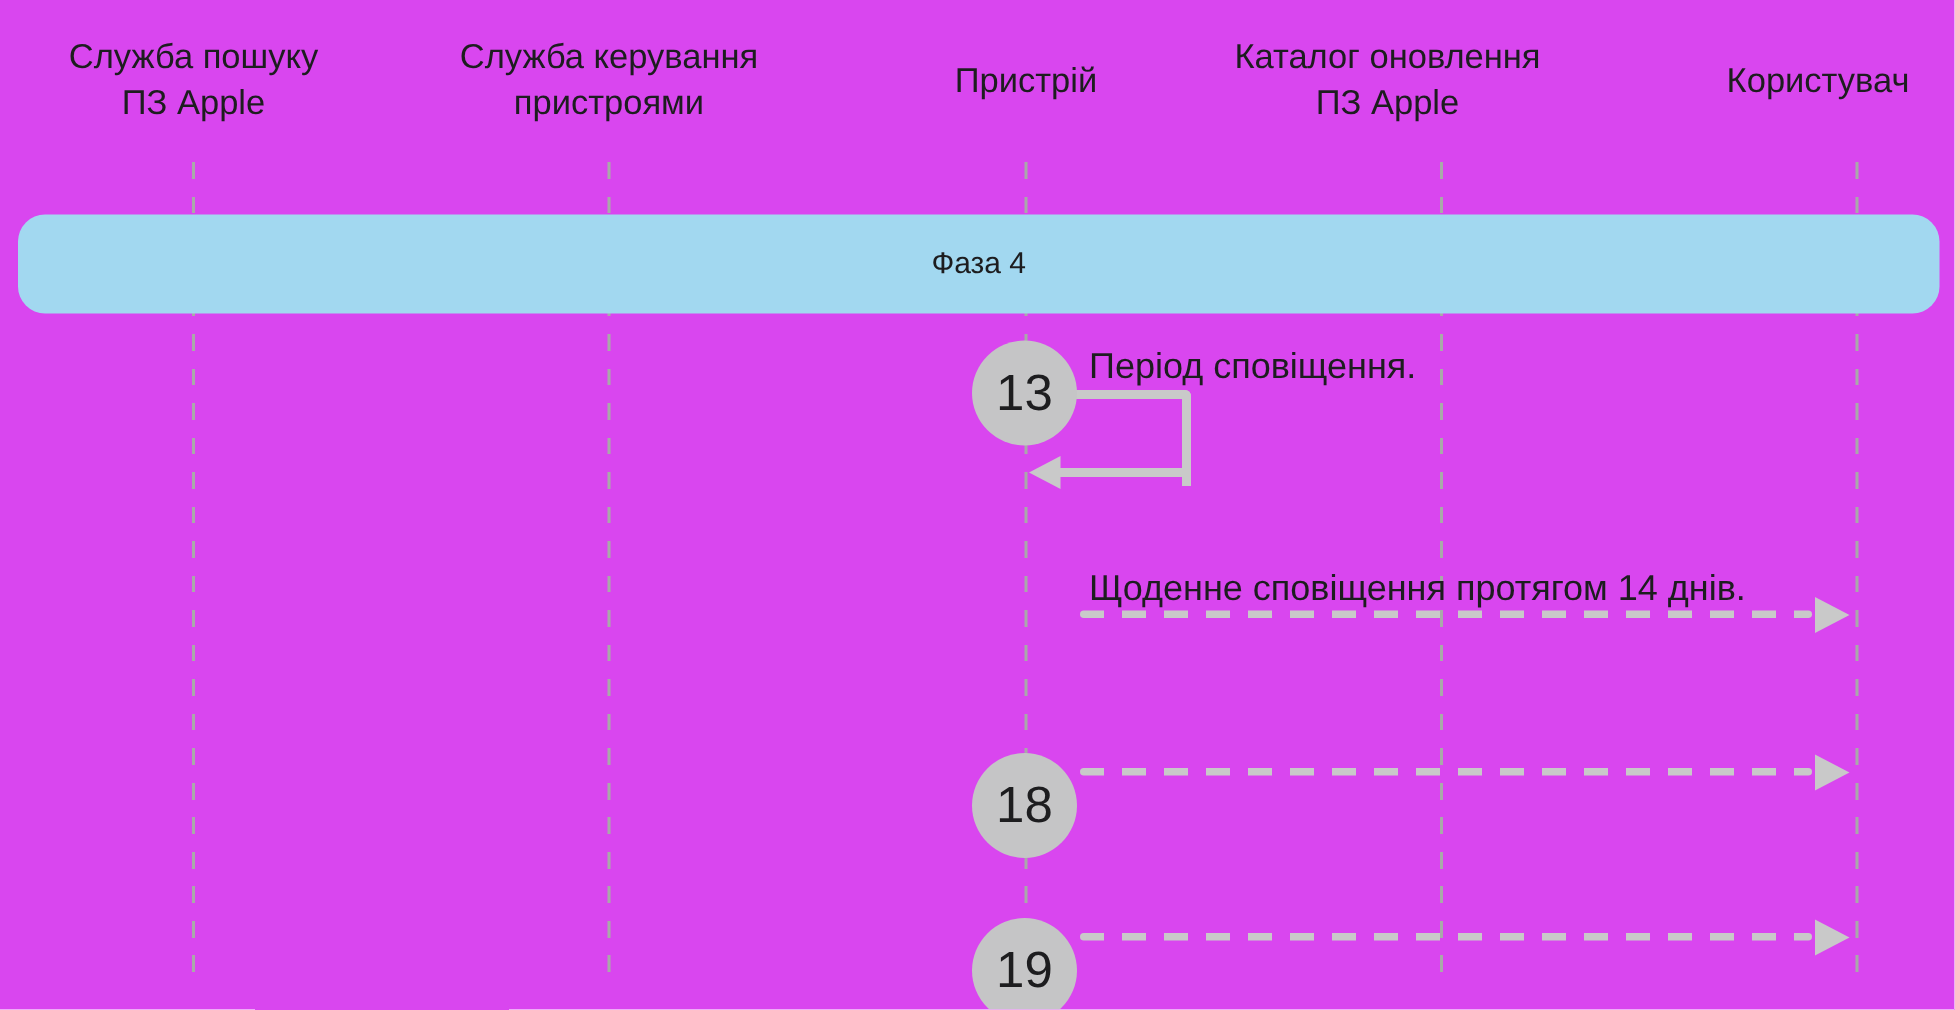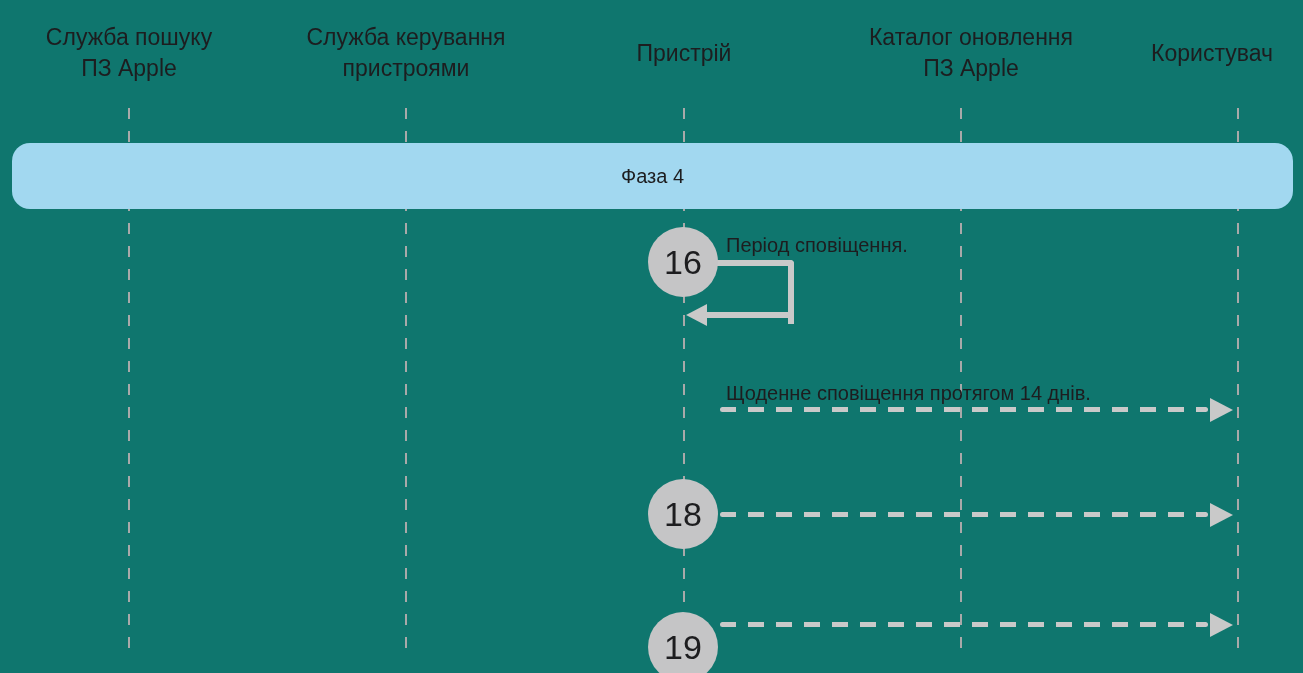--- a/index.html
+++ b/index.html
@@ -1,19 +1,19 @@
 <!DOCTYPE html>
 <html><head>
 <meta charset="utf-8">
 <style>
   html,body{margin:0;padding:0;background:#fff;}
   #canvas{
     position:relative;
     width:1303px;height:673px;
-    background:#0f766e;
+    background:#d946ef;
     font-family:"Liberation Sans", sans-serif;
     color:var(--text,#1d1d1f);
     overflow:hidden;
   }
   
   .lane-header{
     position:absolute;top:10px;height:86px;width:280px;
     display:flex;align-items:center;justify-content:center;
     text-align:center;font-size:23px;line-height:31px;
     white-space:pre-line;z-index:3;
@@ -34,21 +34,21 @@
   }
   
   .step-circle{
     position:absolute;left:648px;width:70px;height:70px;border-radius:50%;
     background:var(--circle,#c5c5c6);
     display:flex;align-items:center;justify-content:center;
     font-size:34px;z-index:4;
   }
   
   .step-label{
-    position:absolute;left:726px;font-size:20px;line-height:26px;
+    position:absolute;left:726px;font-size:24px;line-height:26px;
     white-space:nowrap;z-index:4;
   }
   
   .dashed-line{
     position:absolute;left:720px;width:488px;height:5px;border-radius:3px;
     background:repeating-linear-gradient(90deg,var(--arrow,#c9c9c9) 0 16px,transparent 16px 28px);
     z-index:3;
   }
   .arrowhead-right{
     position:absolute;left:1210px;width:0;height:0;
@@ -79,47 +79,47 @@
 </head>
 <body>
 
 <div id="canvas" style="--banner: #a2d8f0; --circle: #c5c5c6; --arrow: #c9c9c9; --lifeline: #a9a9a9; --text: #1d1d1f;">
 
   <div class="lane-header" style="left:-11px">Служба пошуку
 ПЗ Apple</div>
   <div class="lane-header" style="left:544px">Пристрій</div>
   <div class="lane-header" style="left:266px">Служба керування
 пристроями</div>
-  <div class="lane-header" style="left:831px">Каталог оновлення
+  <div class="lane-header" style="left:785px">Каталог оновлення
 ПЗ Apple</div>
   <div class="lane-header" style="left:1072px">Користувач</div>
 
   <div class="lifeline" style="left:128px"></div>
   <div class="lifeline" style="left:405px"></div>
   <div class="lifeline" style="left:683px"></div>
   <div class="lifeline" style="left:960px"></div>
   <div class="lifeline" style="left:1237px"></div>
 
   <div class="phase-banner">
     <span>Фаза 4</span>
   </div>
 
   <div class="step-circle" style="top:227px">
-    <span>16</span>
+    <span>13</span>
   </div>
   <div class="step-label" style="top:232px">Період сповіщення.</div>
   <div class="loop-box"></div>
   <div class="loop-bottom"></div>
   <div class="arrowhead-left"></div>
 
   <div class="step-label" style="top:380px">Щоденне сповіщення протягом 14 днів.</div>
   <div class="dashed-line" style="top:407px"></div>
   <div class="arrowhead-right" style="top:398px"></div>
 
-  <div class="step-circle" style="top:479px">
+  <div class="step-circle" style="top:502px">
     <span>18</span>
   </div>
   <div class="dashed-line" style="top:512px"></div>
   <div class="arrowhead-right" style="top:503px"></div>
 
   <div class="step-circle" style="top:612px">
     <span>19</span>
   </div>
   <div class="dashed-line" style="top:622px"></div>
   <div class="arrowhead-right" style="top:613px"></div>

